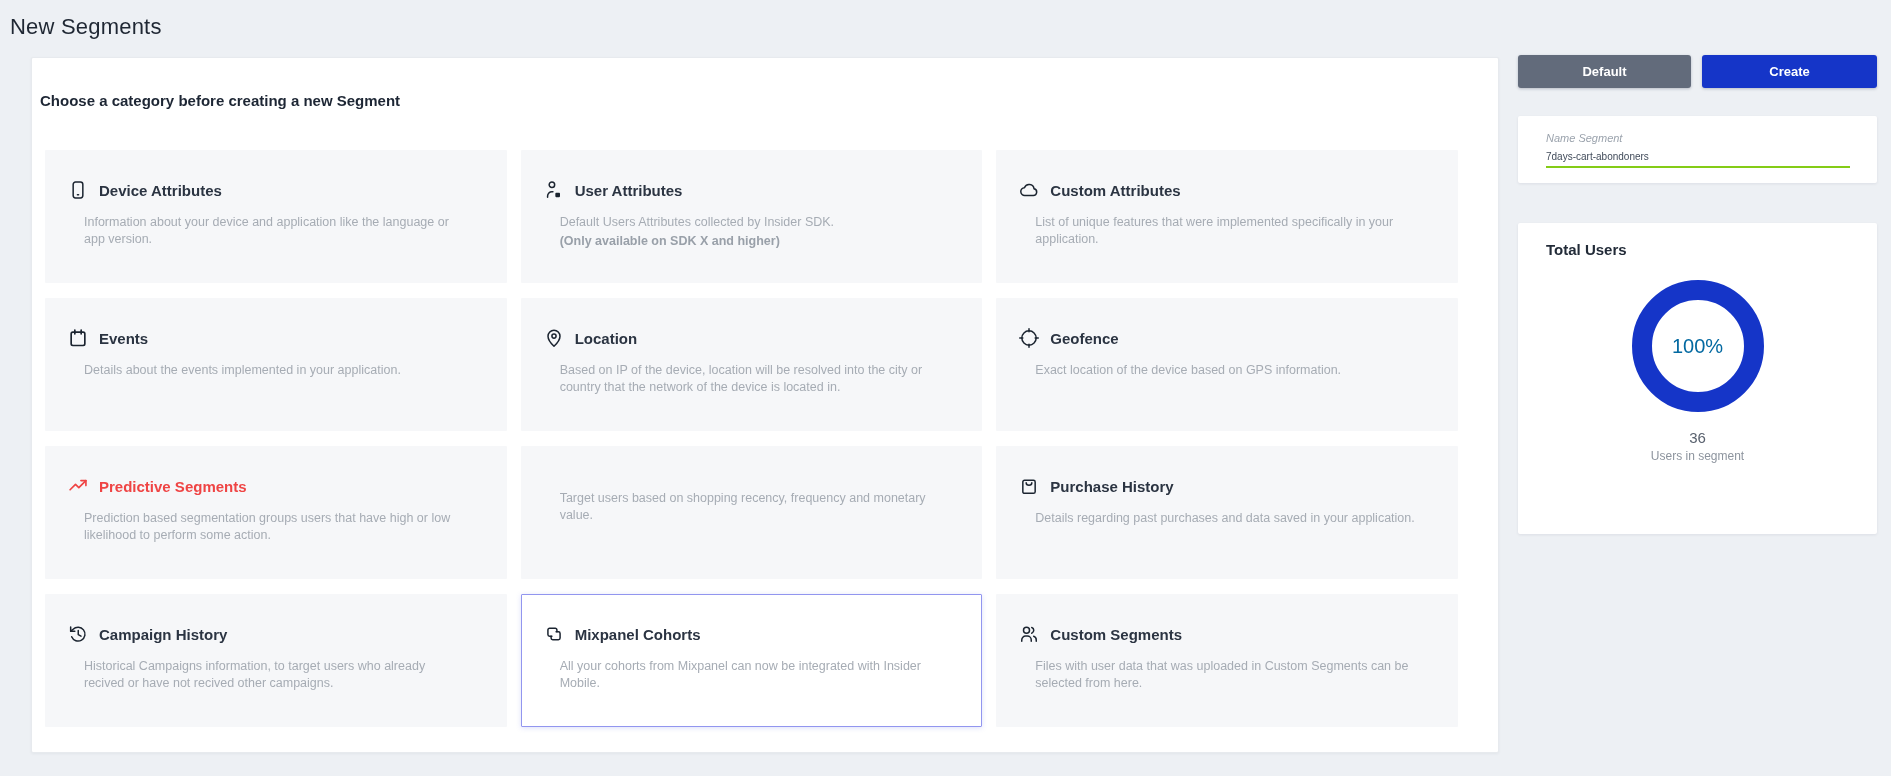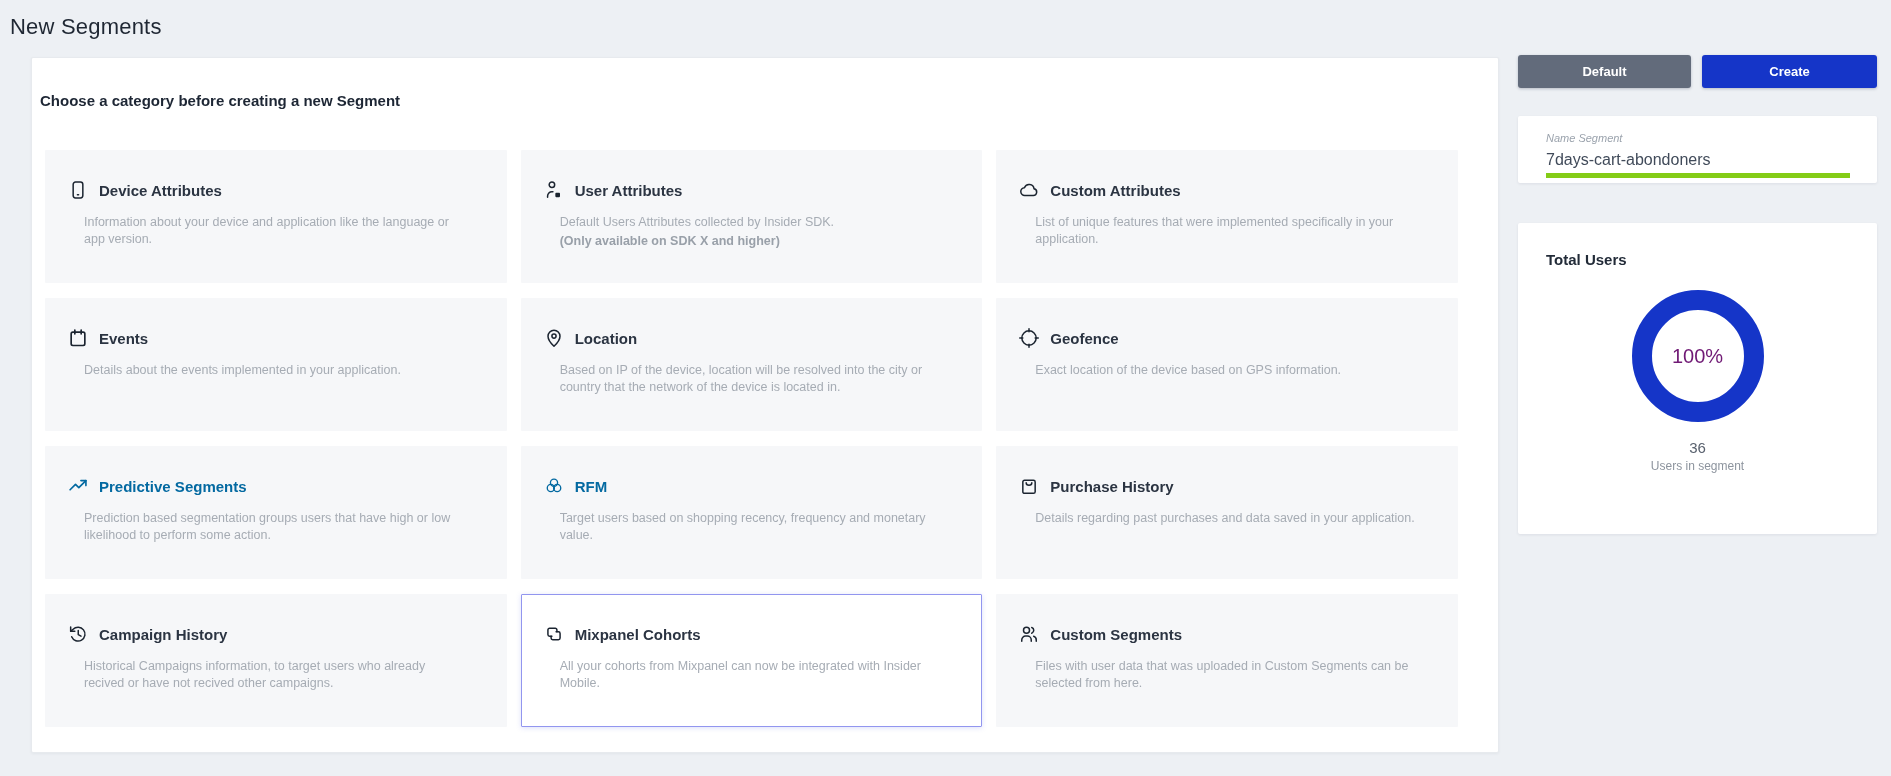--- a/index.html
+++ b/index.html
@@ -42,21 +42,21 @@
   }
   .card.selected {
     background: #ffffff;
     border: 1px solid #9296ef;
     box-shadow: 0 1px 5px rgba(120,130,240,.25);
   }
   .card-head { display: flex; align-items: center; gap: 11px; }
   .icon { display: inline-flex; color: #1b2430; flex: 0 0 auto; }
   .icon svg { display: block; }
   .card-title { font-size: 15px; font-weight: 600; color: #2b3442; }
-  .card.accent .card-title, .card.accent .icon { color: #0369a1; }
+  .card.accent .card-title, .card.accent .icon { color: #ef4444; }
   .card-desc {
     margin: 14px 16px 0;
     font-size: 12.5px; line-height: 16.5px; color: #a6acb4;
     max-width: 432px;
   }
   .card-desc.bold { margin-top: 2px; font-weight: 700; color: #99a0a9; }
   
   .sidebar { position: absolute; left: 1518px; top: 55px; width: 359px; }
   .btn-row { display: flex; gap: 11px; }
   .btn {
@@ -68,33 +68,33 @@
   .btn-discard { width: 173px; background: #626b7b; }
   .btn-create { flex: 1; background: #1535c8; }
   .side-card {
     background: #ffffff; border-radius: 2px;
     box-shadow: 0 1px 3px rgba(20,30,60,.08);
   }
   .name-card { margin-top: 28px; height: 67px; padding: 16px 27px 0 28px; }
   .input-label { font-size: 11px; color: #9ba3ad; display: block; font-style: italic; }
   .segment-input {
     display: block; width: 100%; margin-top: 5px;
-    border: none; border-bottom: 5px solid #84cc16; outline: none;
+    border: none; border-bottom: 2px solid #84cc16; outline: none;
     background: transparent;
     font-family: "Liberation Sans", sans-serif;
-    font-size: 16px; color: #414b5a; padding: 2px 0 4px;
-  }
-  .total-card { margin-top: 40px; height: 311px; padding-top: 28px; }
+    font-size: 10px; color: #414b5a; padding: 2px 0 4px;
+  }
+  .total-card { margin-top: 40px; height: 311px; padding-top: 18px; }
   .total-title { font-size: 15px; font-weight: 700; color: #222b38; margin-left: 28px; }
   .donut {
     width: 132px; height: 132px; margin: 22px auto 0;
     border: 20px solid #1535c8; border-radius: 50%;
     display: flex; align-items: center; justify-content: center;
   }
-  .donut-percent { font-size: 20px; color: #701a75; }
+  .donut-percent { font-size: 20px; color: #0369a1; }
   .users-count { margin-top: 17px; text-align: center; font-size: 15px; font-weight: 400; color: #59616e; }
   .users-caption { margin-top: 3px; text-align: center; font-size: 12px; color: #8d949e; }
 </style>
 </head>
 <body>
 
 <h1 class="page-title">New Segments</h1>
 
 <div class="main-panel">
   <h2 class="panel-heading">Choose a category before creating a new Segment</h2>
@@ -191,30 +191,20 @@
               <polyline points="2.5 16.5 9 10 13 14 21.5 5.5"></polyline>
               <polyline points="15.5 5.5 21.5 5.5 21.5 11.5"></polyline>
             </svg>
         </span>
         <span class="card-title">Predictive Segments</span>
       </div>
       <p class="card-desc">Prediction based segmentation groups users that have high or low likelihood to perform some action.</p>
     </div>
 
     <div class="card accent">
-      <div class="card-head">
-        <span class="icon">
-          <svg width="20" height="20" viewBox="0 0 24 24" fill="none" stroke="currentColor" stroke-width="1.6" stroke-linecap="round" stroke-linejoin="round">
-              <circle cx="12" cy="8" r="4.3"></circle>
-              <circle cx="8.2" cy="14.4" r="4.3"></circle>
-              <circle cx="15.8" cy="14.4" r="4.3"></circle>
-            </svg>
-        </span>
-        <span class="card-title">RFM</span>
-      </div>
       <p class="card-desc">Target users based on shopping recency, frequency and monetary value.</p>
     </div>
 
     <div class="card">
       <div class="card-head">
         <span class="icon">
           <svg width="20" height="20" viewBox="0 0 24 24" fill="none" stroke="currentColor" stroke-width="1.8" stroke-linecap="round" stroke-linejoin="round">
               <rect x="4.6" y="5.2" width="14.8" height="15.6" rx="2"></rect>
               <path d="M8.6 8.2a3.4 3 0 0 0 6.8 0"></path>
             </svg>

